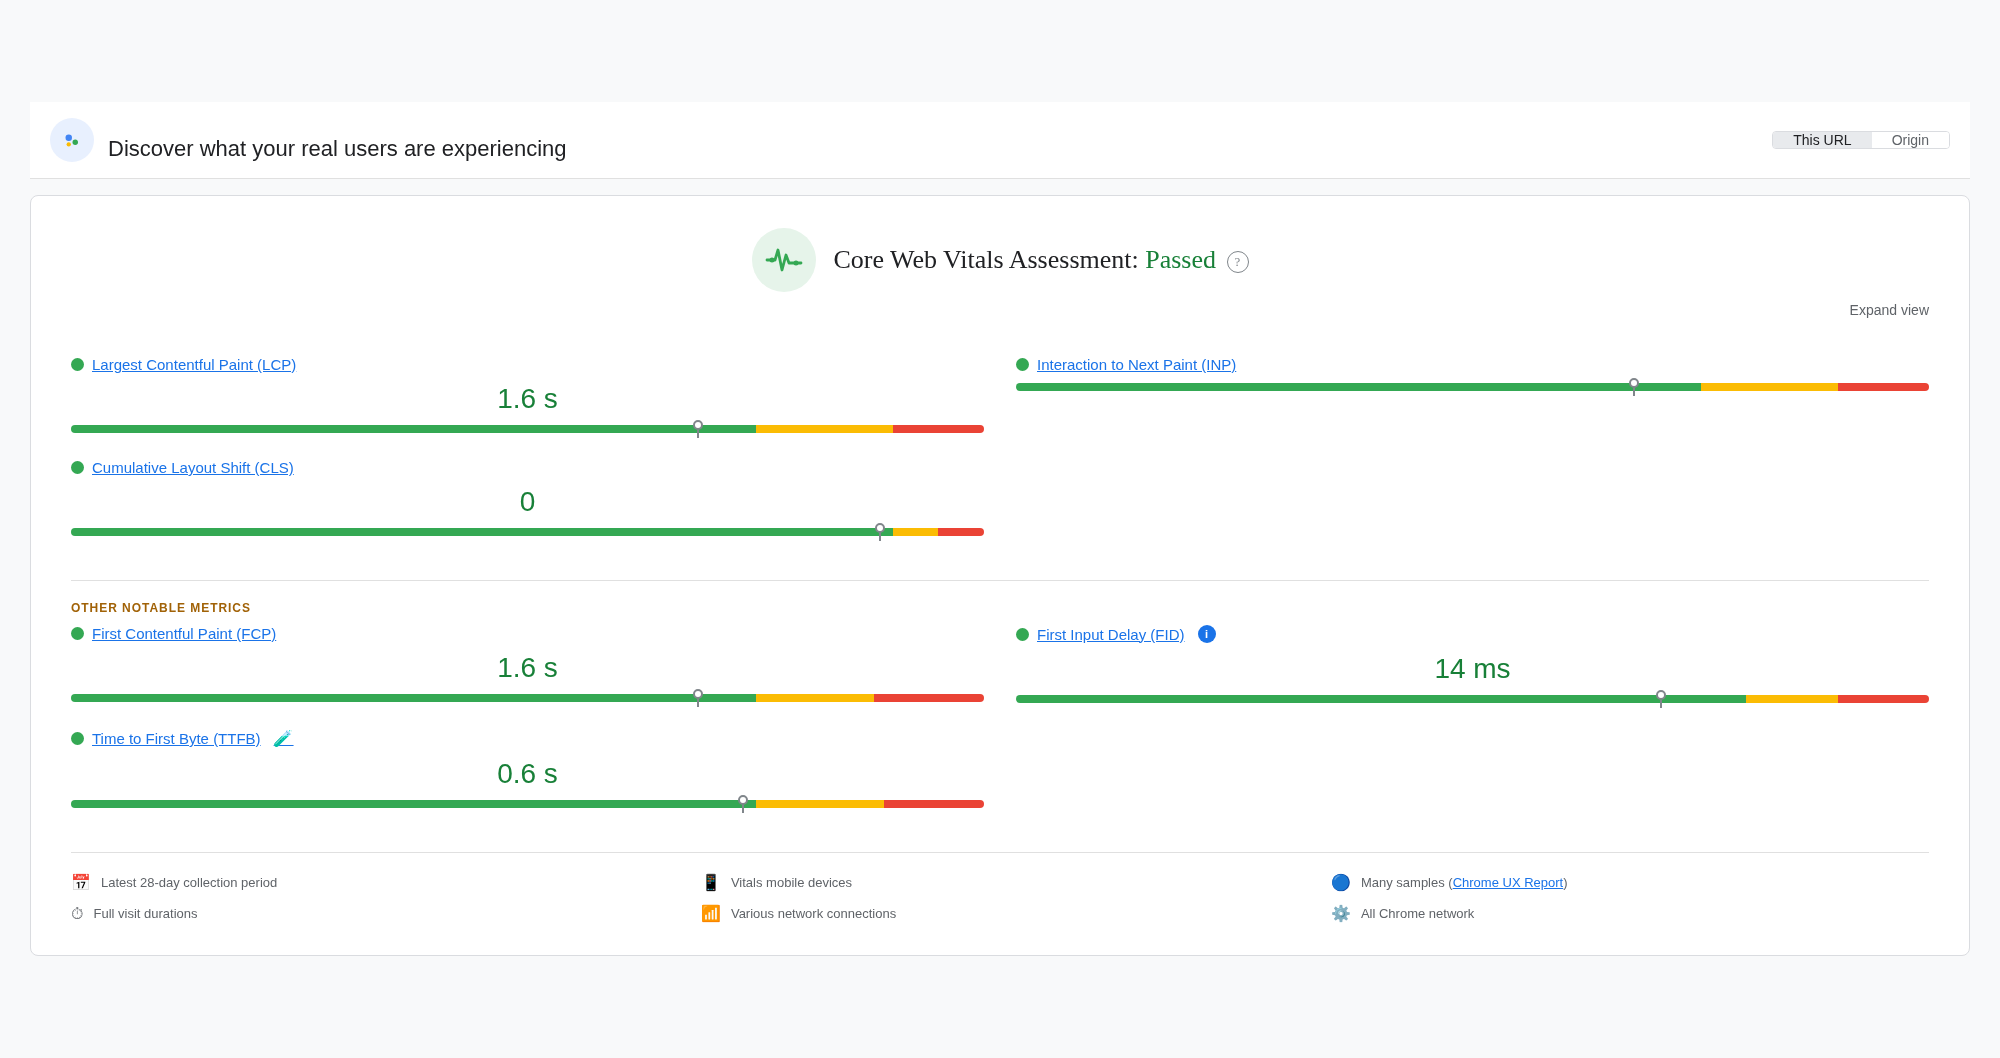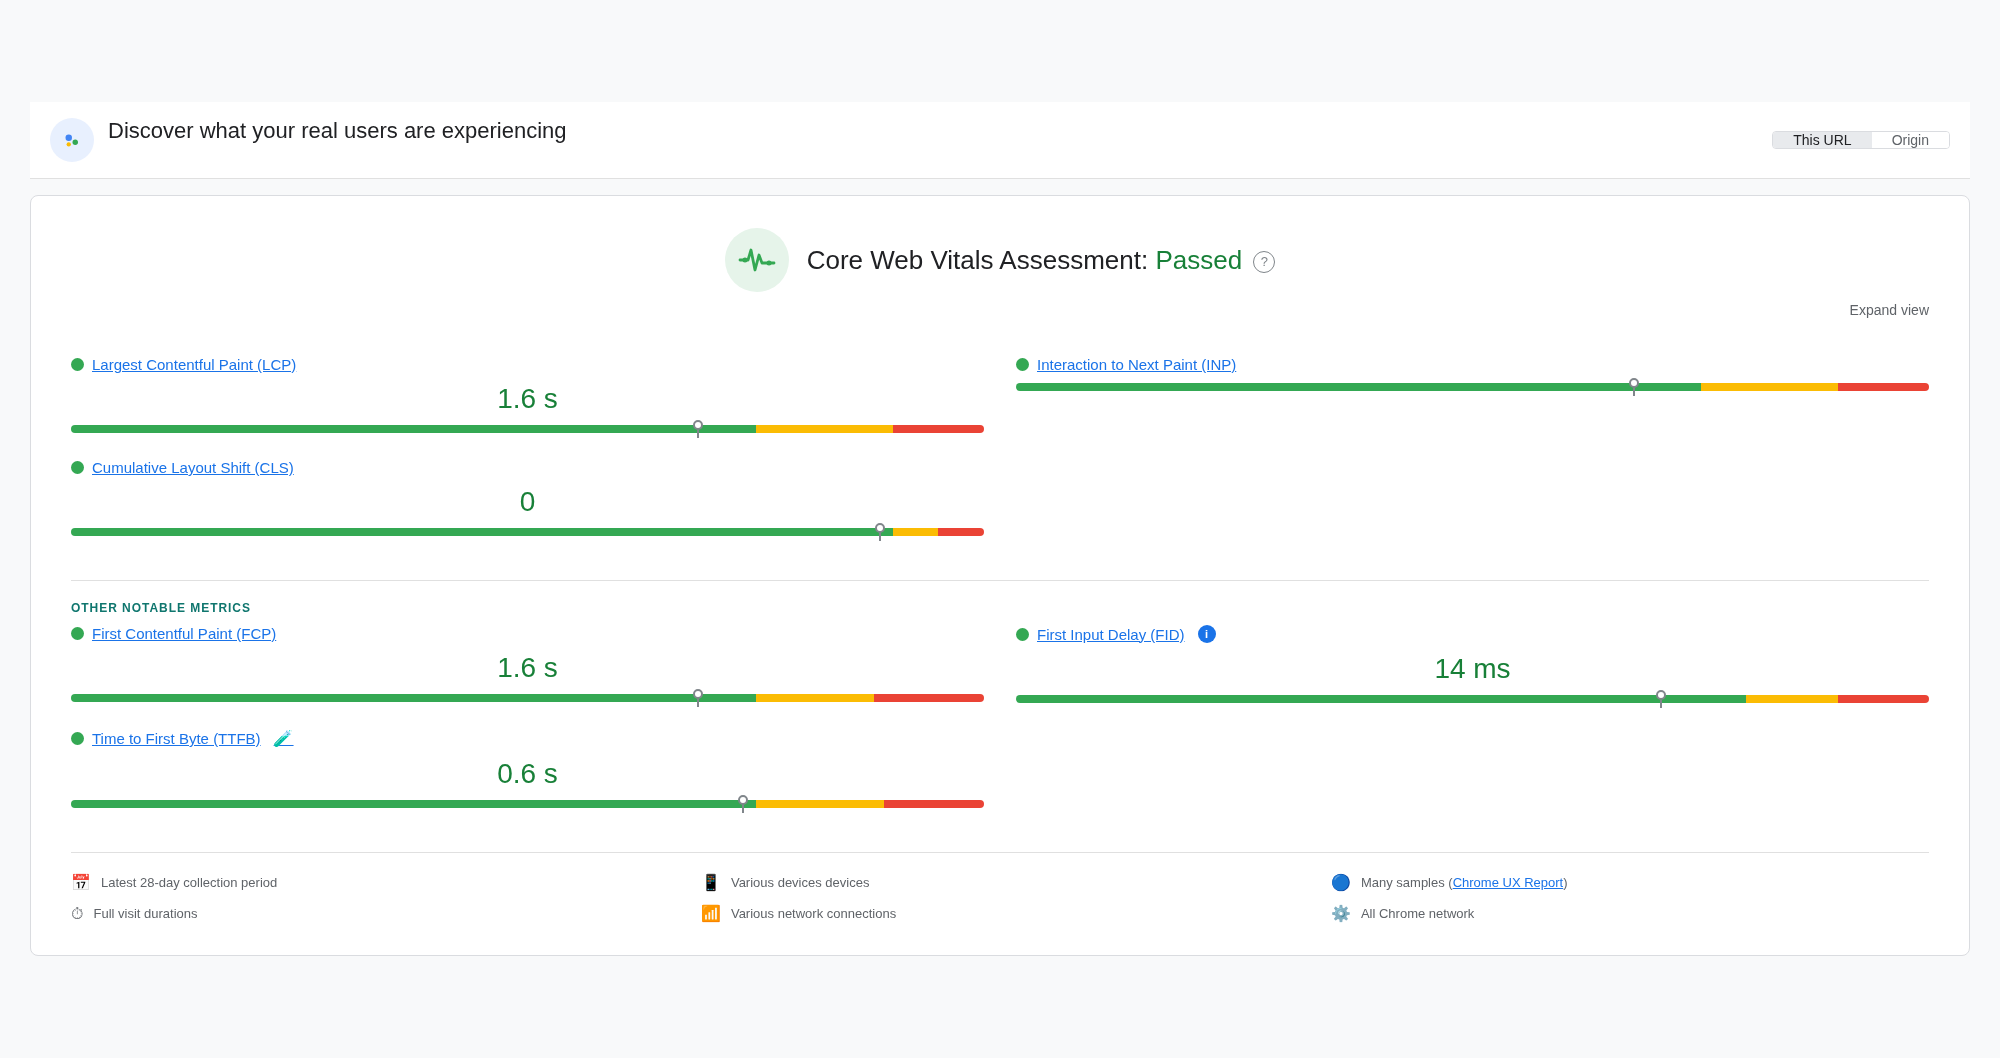--- a/index.html
+++ b/index.html
@@ -20,21 +20,21 @@
     .header {
       display: flex;
       align-items: center;
       justify-content: space-between;
       padding: 16px 20px;
       background: #fff;
       border-bottom: 1px solid #e0e0e0;
     }
     .header-left {
       display: flex;
-      align-items: flex-start;
+      align-items: flex-end;
       gap: 14px;
     }
     .logo-circle {
       width: 44px;
       height: 44px;
       border-radius: 50%;
       background: #e8f0fe;
       display: flex;
       align-items: center;
       justify-content: center;
@@ -74,20 +74,21 @@
       border-radius: 8px;
       margin-top: 16px;
       padding: 32px 40px 32px 40px;
     }
     .cwv-header {
       display: flex;
       align-items: center;
       justify-content: center;
       gap: 18px;
       margin-bottom: 10px;
+      font-family: Liberation Serif, serif;
     }
     .cwv-icon {
       width: 64px;
       height: 64px;
       border-radius: 50%;
       background: #e6f4ea;
       display: flex;
       align-items: center;
       justify-content: center;
     }
@@ -198,21 +199,21 @@
       background: #80868b;
     }
     .divider {
       border: none;
       border-top: 1px solid #e0e0e0;
       margin: 28px 0 20px 0;
     }
     .section-label {
       font-size: 12px;
       font-weight: 600;
-      color: #0f766e;
+      color: #a16207;
       letter-spacing: 0.08em;
       text-transform: uppercase;
     }
     .info-icon-blue {
       display: inline-flex;
       align-items: center;
       justify-content: center;
       width: 18px;
       height: 18px;
       border-radius: 50%;
@@ -423,21 +424,21 @@
       </div>
     </div>
 
     <div class="footer-grid">
       <div class="footer-item">
         <span class="footer-icon">📅</span>
         <span>Latest 28-day collection period</span>
       </div>
       <div class="footer-item">
         <span class="footer-icon">📱</span>
-        <span>Various devices devices</span>
+        <span>Vitals mobile devices</span>
       </div>
       <div class="footer-item">
         <span class="footer-icon">🔵</span>
         <span>Many samples (<span class="chrome-ux-link">Chrome UX Report</span>)</span>
       </div>
       <div class="footer-item">
         <span class="footer-icon">⏱</span>
         <span>Full visit durations</span>
       </div>
       <div class="footer-item">

